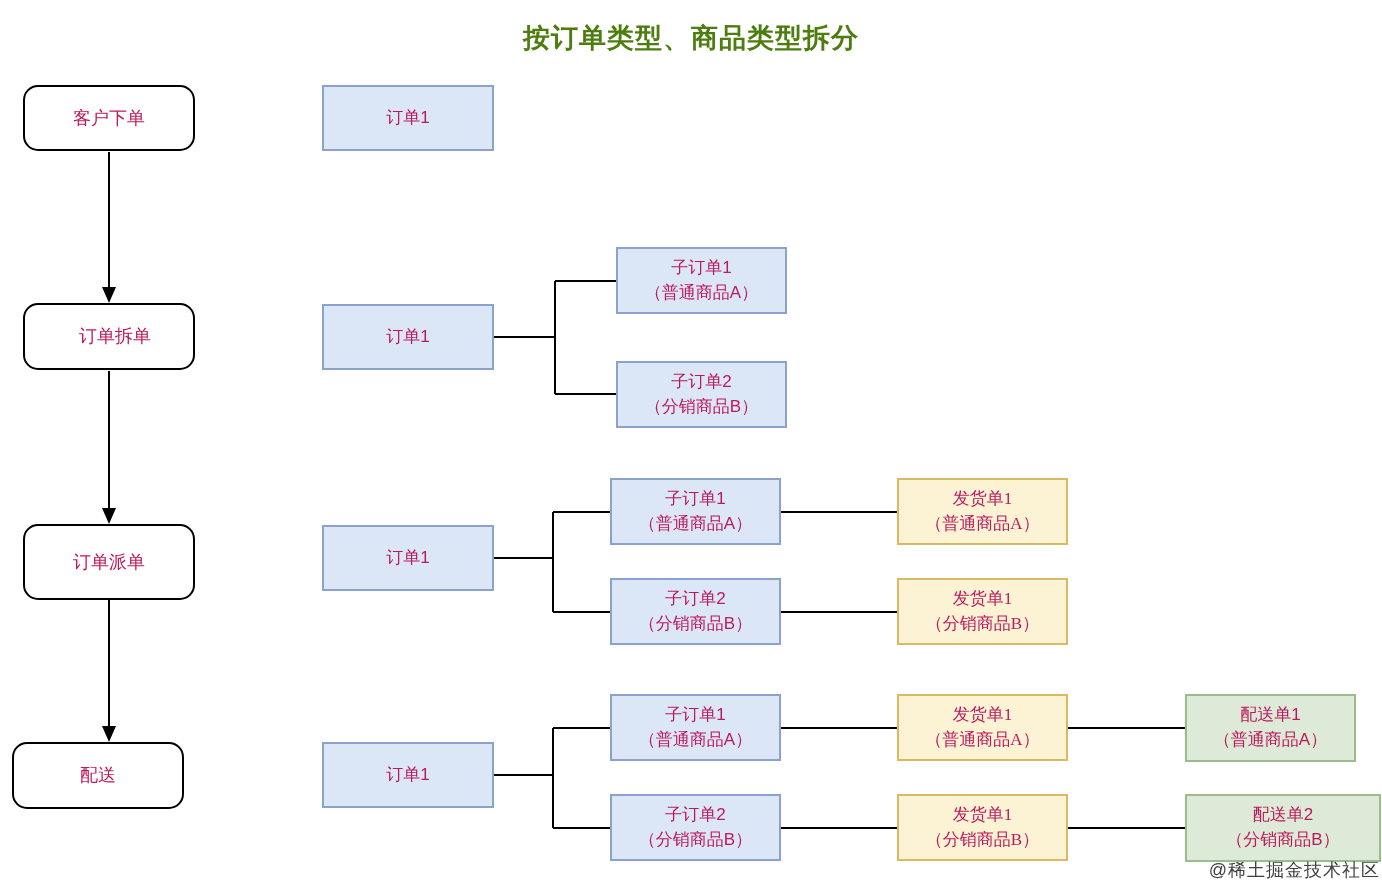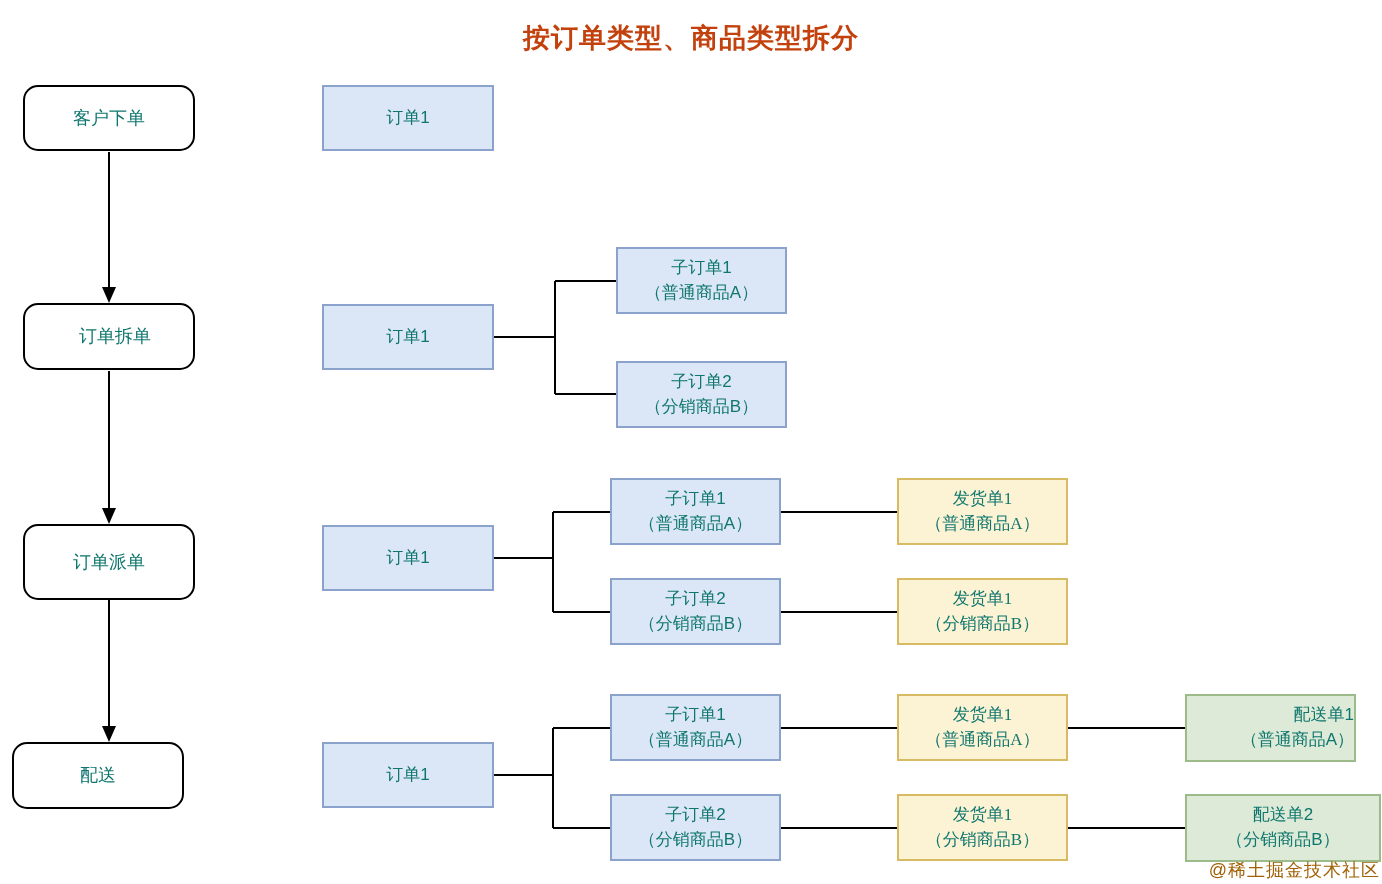--- a/index.html
+++ b/index.html
@@ -6,44 +6,44 @@
   .canvas {
     position:relative;
     width:1382px; height:884px;
     background:#ffffff;
     font-family:"Liberation Sans", sans-serif;
     overflow:hidden;
   }
   .title {
     position:absolute; top:20px; left:0; width:1382px;
     margin:0; text-align:center;
-    font-size:27px; font-weight:bold; color:#c2410c;
+    font-size:27px; font-weight:bold; color:#4d7c0f;
     letter-spacing:1px;
   }
   .connectors { position:absolute; left:0; top:0; }
   .node {
     position:absolute; box-sizing:border-box;
     display:flex; flex-direction:column;
     align-items:center; justify-content:center;
-    text-align:center; color:#0f766e;
+    text-align:center; color:#be185d;
     font-size:17px; line-height:1.45;
   }
   .stage {
     background:#ffffff;
     border:2px solid #000000;
     border-radius:15px;
     font-size:18px;
   }
   .blue   { background:var(--blue-fill);   border:2px solid var(--blue-border); }
   .yellow { background:var(--yellow-fill); border:2px solid var(--yellow-border);font-family:Liberation Serif, serif; }
   .green  { background:var(--green-fill);  border:2px solid var(--green-border); }
   .node span { display:block; }
   .watermark {
     position:absolute; right:2px; bottom:2px;
-    font-size:18px; color:#a16207; letter-spacing:1px;
+    font-size:18px; color:#404040; letter-spacing:1px;
   }
 </style>
 </head>
 <body>
 
 <div class="canvas">
 
   <svg class="connectors" width="1382" height="884" viewBox="0 0 1382 884" fill="none" stroke="#000000" stroke-width="2">
 
     <path d="M109 152 V288"></path>
@@ -113,21 +113,21 @@
 
   <div class="node yellow" style="left:897px;top:694px;width:171px;height:67px;">
     <span>发货单1</span>
     <span>（普通商品A）</span>
   </div>
   <div class="node yellow" style="left:897px;top:794px;width:171px;height:67px;">
     <span>发货单1</span>
     <span>（分销商品B）</span>
   </div>
 
-  <div class="node green" style="left:1185px;top:694px;width:171px;height:68px;align-items:flex-end;">
+  <div class="node green" style="left:1185px;top:694px;width:171px;height:68px;">
     <span>配送单1</span>
     <span>（普通商品A）</span>
   </div>
   <div class="node green" style="left:1185px;top:794px;width:196px;height:68px;">
     <span>配送单2</span>
     <span>（分销商品B）</span>
   </div>
 
   <div class="watermark">@稀土掘金技术社区</div>
 </div>

